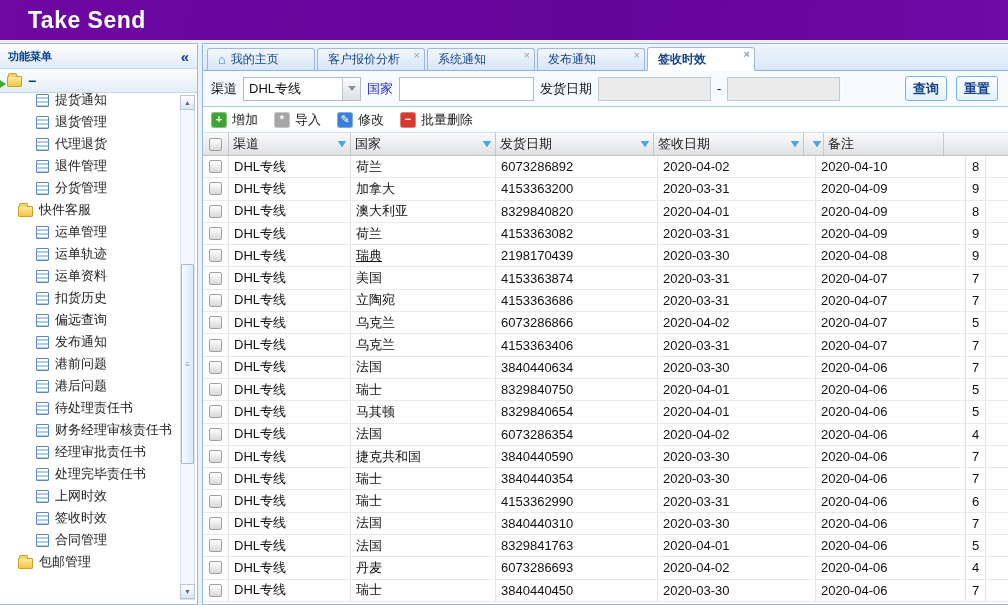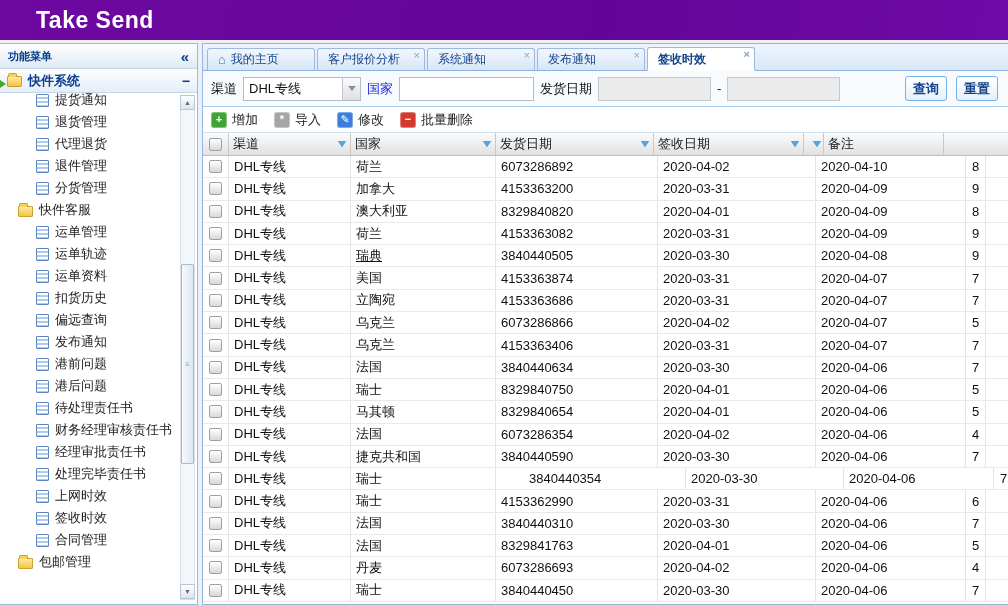--- a/index.html
+++ b/index.html
@@ -1,20 +1,20 @@
 <!DOCTYPE html>
 <html><head>
 <meta charset="utf-8">
 <style>
   * { margin:0; padding:0; box-sizing:border-box; }
   html,body { width:1008px; height:605px; overflow:hidden; font-family:"Liberation Sans","DejaVu Sans",sans-serif; }
   .app { width:1008px; height:605px; overflow:hidden; background:#eaf1f9; display:flex; flex-direction:column; }
 
   
-  .banner { height:40px; background:linear-gradient(100deg,#6d08a0,#64059a 60%,#6e0aa6); display:flex; align-items:center; padding-left:36px; flex:0 0 auto; }
+  .banner { height:40px; background:linear-gradient(100deg,#6d08a0,#64059a 60%,#6e0aa6); display:flex; align-items:center; padding-left:28px; flex:0 0 auto; }
   .banner .logo { color:#ffffff; font-size:23px; font-weight:bold; letter-spacing:0.5px; }
 
   
   .body { flex:1; display:flex; padding:3px 0 0 0; overflow:hidden; }
 
   
   .sidebar { width:198px; flex:0 0 198px; background:#ffffff; border:1px solid #9cb8dd; border-left:none; display:flex; flex-direction:column; overflow:hidden; }
   .sidebar-title { height:25px; flex:0 0 25px; background:linear-gradient(#ffffff,#dfeaf5); border-bottom:1px solid #c6d7ea; display:flex; align-items:center; justify-content:space-between; padding:0 8px; }
   .sidebar-title .t { color:#04408c; font-weight:bold; font-size:11px; }
   .collapse-glyph { color:#0b3d91; font-weight:bold; font-size:15px; cursor:pointer; }
@@ -88,21 +88,20 @@
 
   <div class="body">
 
     <div class="sidebar">
       <div class="sidebar-title">
         <span class="t">功能菜单</span>
         <span class="collapse-glyph">«</span>
       </div>
       <div class="accordion-header">
         <span class="folder-icon open-arrow"></span>
-        <span class="lbl">快件系统</span>
         <span class="minus-glyph">−</span>
       </div>
       <div class="menu-scroll">
         <div class="menu-list">
             <div class="menu-item leaf">
               <span class="tbl-icon"></span>
               <span class="menu-label">提货通知</span>
             </div>
             <div class="menu-item leaf">
               <span class="tbl-icon"></span>
@@ -341,21 +340,21 @@
                 <div class="cell" style="flex: 0 0 150px; width: 150px;">2020-04-09</div>
                 <div class="cell center" style="flex: 0 0 20px; width: 20px;">9</div>
                 <div class="cell" style="flex: 0 0 120px; width: 120px;"></div>
               </div>
               <div class="grid-row">
                 <div class="cell" style="flex: 0 0 26px; width: 26px;">
                   <span class="cb"></span>
                 </div>
                 <div class="cell" style="flex: 0 0 122px; width: 122px;">DHL专线</div>
                 <div class="cell" style="flex: 0 0 145px; width: 145px; text-decoration: underline;">瑞典</div>
-                <div class="cell" style="flex: 0 0 162px; width: 162px;">3840440505</div>
+                <div class="cell" style="flex: 0 0 162px; width: 162px;">2198170439</div>
                 <div class="cell" style="flex: 0 0 158px; width: 158px;">2020-03-30</div>
                 <div class="cell" style="flex: 0 0 150px; width: 150px;">2020-04-08</div>
                 <div class="cell center" style="flex: 0 0 20px; width: 20px;">9</div>
                 <div class="cell" style="flex: 0 0 120px; width: 120px;"></div>
               </div>
               <div class="grid-row">
                 <div class="cell" style="flex: 0 0 26px; width: 26px;">
                   <span class="cb"></span>
                 </div>
                 <div class="cell" style="flex: 0 0 122px; width: 122px;">DHL专线</div>
@@ -461,21 +460,21 @@
                 <div class="cell" style="flex: 0 0 150px; width: 150px;">2020-04-06</div>
                 <div class="cell center" style="flex: 0 0 20px; width: 20px;">7</div>
                 <div class="cell" style="flex: 0 0 120px; width: 120px;"></div>
               </div>
               <div class="grid-row">
                 <div class="cell" style="flex: 0 0 26px; width: 26px;">
                   <span class="cb"></span>
                 </div>
                 <div class="cell" style="flex: 0 0 122px; width: 122px;">DHL专线</div>
                 <div class="cell" style="flex: 0 0 145px; width: 145px;">瑞士</div>
-                <div class="cell" style="flex: 0 0 162px; width: 162px; margin-left: 28px;">3840440354</div>
+                <div class="cell" style="flex: 0 0 162px; width: 162px;">3840440354</div>
                 <div class="cell" style="flex: 0 0 158px; width: 158px;">2020-03-30</div>
                 <div class="cell" style="flex: 0 0 150px; width: 150px;">2020-04-06</div>
                 <div class="cell center" style="flex: 0 0 20px; width: 20px;">7</div>
                 <div class="cell" style="flex: 0 0 120px; width: 120px;"></div>
               </div>
               <div class="grid-row">
                 <div class="cell" style="flex: 0 0 26px; width: 26px;">
                   <span class="cb"></span>
                 </div>
                 <div class="cell" style="flex: 0 0 122px; width: 122px;">DHL专线</div>

